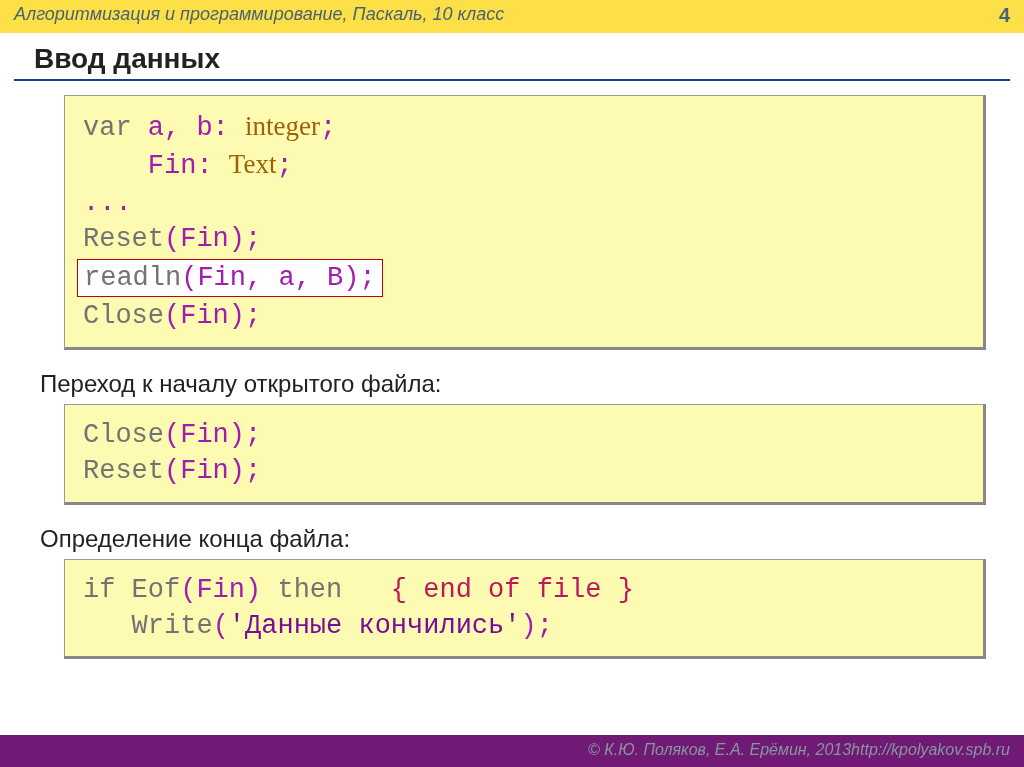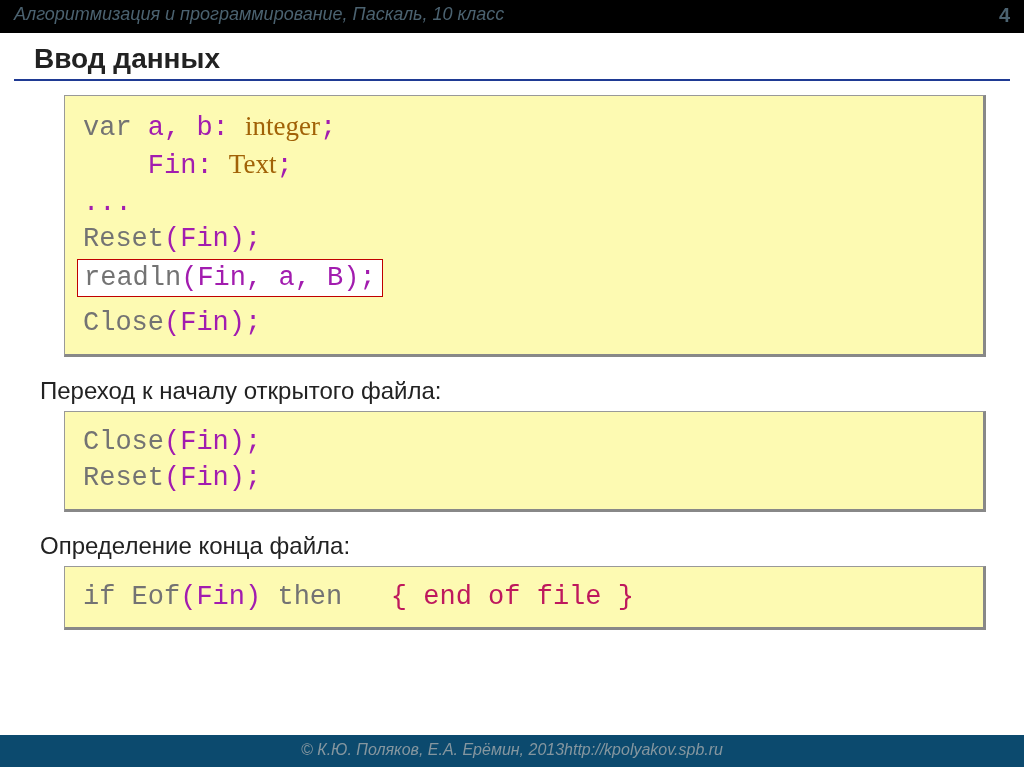--- a/index.html
+++ b/index.html
@@ -5,21 +5,21 @@
   * { margin: 0; padding: 0; box-sizing: border-box; }
   body {
     width: 1024px;
     height: 767px;
     background: #ffffff;
     font-family: Arial, Helvetica, sans-serif;
     position: relative;
     overflow: hidden;
   }
   .topbar {
-    background: #000000;
+    background: #fde047;
     width: 100%;
     padding: 4px 14px 6px 14px;
     display: flex;
     justify-content: space-between;
     color: #4b6270;
     font-size: 18px;
     font-style: italic;
   }
   .page-num { font-size: 20px; font-weight: bold; font-style: normal; color: #4b6270; }
   .title {
@@ -55,32 +55,32 @@
   .str { color: #7a0c9a; }
   .comment { color: #be185d; }
   .blk { color: #a21caf; }
   .highlight {
     display: inline-block;
     background: #ffffff;
     border: 1.5px solid #c00000;
     padding: 0 6px 0 6px;
     margin-left: -6px;
     margin-top: 1px;
-    margin-bottom: 8px;
+    margin-bottom: 1px;
   }
   .footer {
     position: absolute;
     bottom: 0; left: 0; right: 0;
-    background: #0c4a6e;
+    background: #701a75;
     color: #85969f;
     font-style: italic;
     font-size: 16px;
     padding: 6px 14px 8px 14px;
     display: flex;
-    justify-content: center;
+    justify-content: flex-end;
   }
 </style>
 </head>
 <body>
 
 <div class="topbar">
   <span>Алгоритмизация и программирование, Паскаль, 10 класс</span>
   <span class="page-num">4</span>
 </div>
 
@@ -118,18 +118,21 @@
     <span class="kw">Reset</span><span class="blk">(Fin);</span>
   </div>
 </div>
 
 <div class="caption">Определение конца файла:</div>
 
 <div class="code-box">
   <div>
     <span class="kw">if</span><span class="kw"> Eof</span><span class="blk">(Fin) </span><span class="kw">then</span><span class="blk" style="white-space:pre">   </span><span class="comment">{ end of file }</span>
   </div>
+  <div>
+    <span class="blk" style="white-space:pre">   </span><span class="kw">Write</span><span class="blk">(</span><span class="str">'Данные кончились'</span><span class="blk">);</span>
+  </div>
 </div>
 
 <div class="footer">
   <span>© К.Ю. Поляков, Е.А. Ерёмин, 2013</span>
   <span>http://kpolyakov.spb.ru</span>
 </div>
 
 </body></html>

